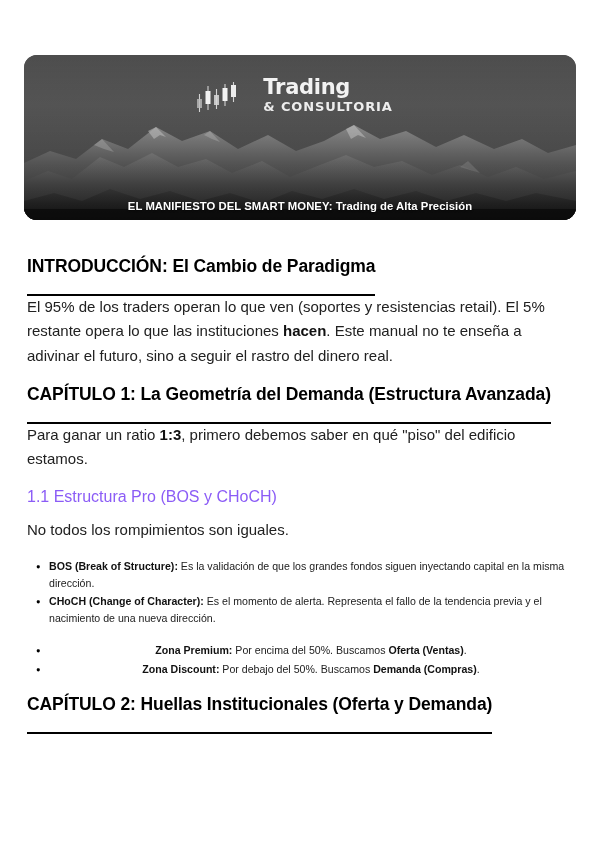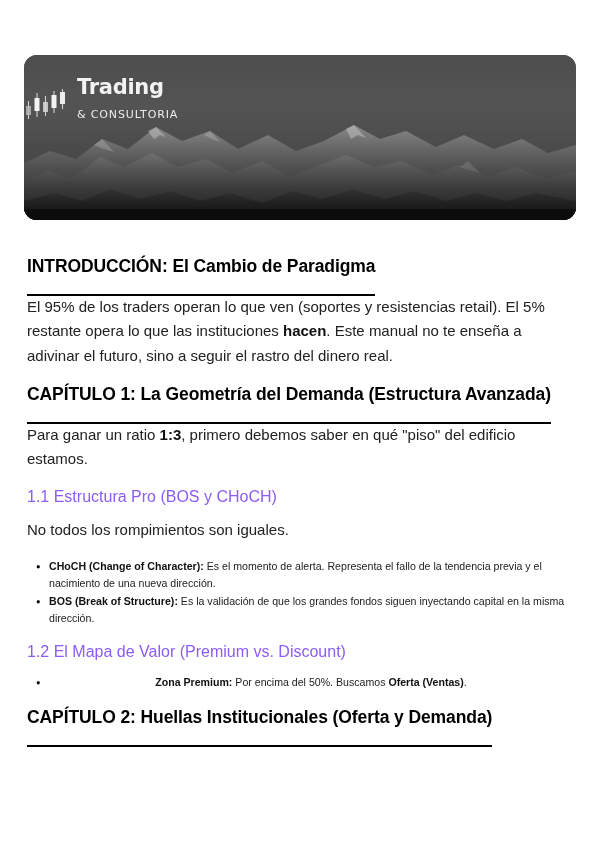--- a/index.html
+++ b/index.html
@@ -54,21 +54,22 @@
   }
 
   
   .logo {
     position: absolute;
     left: 0;
     right: 12px;
     top: 22px;
     display: flex;
     align-items: flex-end;
-    gap: 7px;
+    justify-content: center;
+    gap: 22px;
   }
   .logo-candles {
     width: 46px;
     height: 32px;
     display: block;
   }
   .logo-words {
     display: flex;
     flex-direction: column;
     align-items: flex-start;
@@ -78,25 +79,25 @@
   .logo-main {
     font-family: "DejaVu Sans", sans-serif;
     font-size: 21px;
     font-weight: bold;
     color: #f2f2f2;
     letter-spacing: -0.3px;
     line-height: 1;
   }
   .logo-sub {
     font-family: "DejaVu Sans", sans-serif;
-    font-size: 11px;
-    font-weight: normal;
+    font-size: 13px;
+    font-weight: bold;
     color: #ededed;
     letter-spacing: 0.85px;
-    margin-top: 11px;
+    margin-top: 2px;
     line-height: 1;
   }
 
   .banner-title {
     position: absolute;
     left: 0;
     right: 0;
     top: 145px;
     text-align: center;
     font-size: 11.3px;
@@ -238,42 +239,43 @@
         <rect x="19" y="13" width="5" height="10" fill="#d8d8d8" opacity="0.85"></rect>
         <rect x="27.5" y="6" width="5" height="13" fill="#f4f4f4"></rect>
         <rect x="36" y="3" width="5" height="12" fill="#ededed"></rect>
       </svg>
       <span class="logo-words">
         <span class="logo-main">Trading</span>
         <span class="logo-sub">&amp; CONSULTORIA</span>
       </span>
     </div>
 
+    <div class="banner-title">EL MANIFIESTO DEL SMART MONEY: Trading de Alta Precisión</div>
 
   </div>
 
   <div class="content">
 
     <h1 class="doc-h1"><span class="h1-inner">INTRODUCCIÓN: El Cambio de Paradigma</span></h1>
 
     <p class="doc-p sp-1"><span>El 95% de los traders operan lo que ven (soportes y resistencias retail). El 5% restante opera lo que las instituciones </span><b>hacen</b><span>. Este manual no te enseña a adivinar el futuro, sino a seguir el rastro del dinero real.</span></p>
 
     <h1 class="doc-h1"><span class="h1-inner">CAPÍTULO 1: La Geometría del Demanda (Estructura Avanzada)</span></h1>
 
     <p class="doc-p sp-1"><span>Para ganar un ratio </span><b>1:3</b><span>, primero debemos saber en qué "piso" del edificio estamos.</span></p>
 
     <h2 class="doc-h2">1.1 Estructura Pro (BOS y CHoCH)</h2>
     <p class="doc-p">No todos los rompimientos son iguales.</p>
     <ul class="doc-ul sp-1">
+      <li><b>BOS (Break of Structure):</b><span> Es la validación de que los grandes fondos siguen inyectando capital en la misma dirección.</span></li>
       <li><b>CHoCH (Change of Character):</b><span> Es el momento de alerta. Representa el fallo de la tendencia previa y el nacimiento de una nueva dirección.</span></li>
-      <li><b>BOS (Break of Structure):</b><span> Es la validación de que los grandes fondos siguen inyectando capital en la misma dirección.</span></li>
     </ul>
 
-    <h2 class="doc-h2">1.2 El Mapa de Valor (Premium vs. Discount)</h2>
     <ul class="doc-ul sp-2">
       <li><b>Zona Premium:</b><span> Por encima del 50%. Buscamos </span><b>Oferta (Ventas)</b><span>.</span></li>
+      <li><b>Zona Discount:</b><span> Por debajo del 50%. Buscamos </span><b>Demanda (Compras)</b><span>.</span></li>
     </ul>
 
     <h1 class="doc-h1"><span class="h1-inner">CAPÍTULO 2: Huellas Institucionales (Oferta y Demanda)</span></h1>
 
 
   </div>
 </div>
 
 </body></html>

